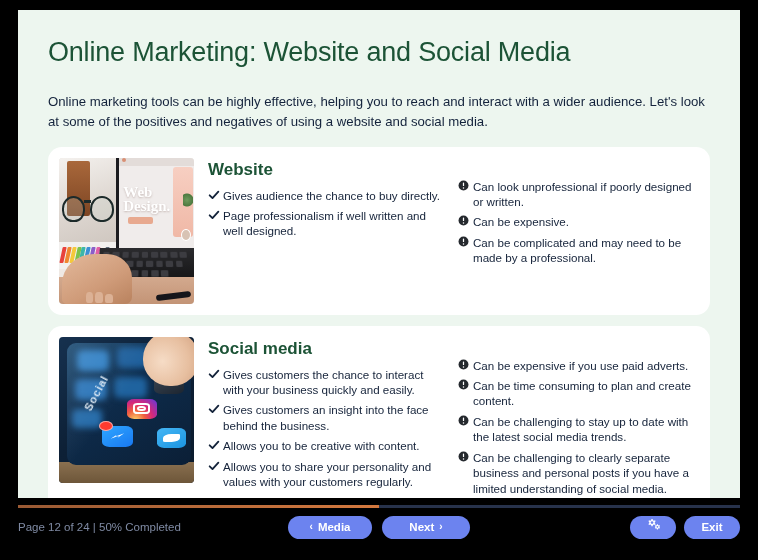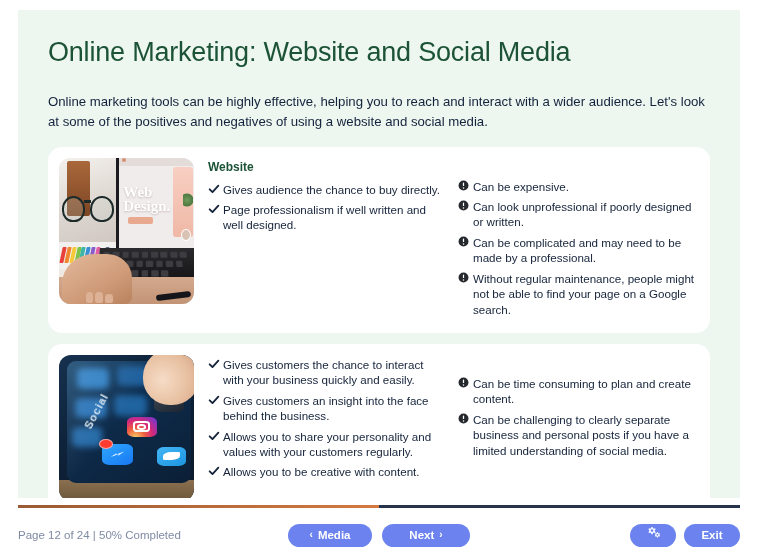--- a/index.html
+++ b/index.html
@@ -12,21 +12,21 @@
 
   body {
     font-family: "Liberation Sans", sans-serif;
     background: #1d2740;
   }
 
   .screen {
     position: relative;
     width: 758px;
     height: 560px;
-    background: #ffffff;
+    background: #000000;
     padding: 10px 18px 0 18px;
   }
 
   
   .slide {
     position: relative;
     width: 722px;
     height: 488px;
     background: #edf6ef;
     overflow: hidden;
@@ -57,38 +57,38 @@
     display: flex;
     align-items: flex-start;
     padding: 11px 14px 11px 11px;
     margin-bottom: 11px;
   }
 
   .card-photo {
     width: 135px;
     height: 146px;
     min-width: 135px;
-    border-radius: 12px;
+    border-radius: 4px;
     overflow: hidden;
     position: relative;
     background: #d8d8d8;
   }
 
   .card-body {
     display: flex;
     flex: 1;
     padding-left: 14px;
     padding-top: 2px;
   }
 
   .col-pros { width: 50%; padding-right: 10px; }
   .col-cons { width: 50%; padding-left: 6px; padding-top: 19px; }
 
   .card-heading {
-    font-size: 12px;
+    font-size: 17px;
     font-weight: 700;
     color: #1c5336;
     margin-bottom: 8px;
   }
 
   ul.points { list-style: none; }
 
   ul.points li {
     display: flex;
     align-items: flex-start;
@@ -275,21 +275,21 @@
     position: absolute; left: 18px; bottom: 52px;
     width: 722px; height: 3px;
     background: #27324b;
   }
   .progress-fill {
     height: 100%;
     background: linear-gradient(90deg,#9a5a34,#d4793f);
   }
 
   .footer {
-    position: absolute; left: 0; bottom: 0;
+    position: absolute; left: 0; bottom: 8px;
     width: 758px; height: 50px;
     display: flex; align-items: center;
     padding: 0 18px;
   }
 
   .page-status {
     font-size: 11.5px;
     color: #7f8aa3;
     white-space: nowrap;
   }
@@ -435,51 +435,41 @@
         <div class="col-cons">
           <ul class="points">
             <li>
               <span class="mark">
                 <svg width="11" height="11" viewBox="0 0 16 16">
                     <circle cx="8" cy="8" r="7.2" fill="#25292e"></circle>
                     <rect x="7.1" y="3.6" width="1.8" height="5.1" rx="0.8" fill="#fff"></rect>
                     <circle cx="8" cy="11.5" r="1.1" fill="#fff"></circle>
                   </svg>
               </span>
-              <span>Can be expensive.</span>
+              <span>Can look unprofessional if poorly designed or written.</span>
             </li>
             <li>
               <span class="mark">
                 <svg width="11" height="11" viewBox="0 0 16 16">
                     <circle cx="8" cy="8" r="7.2" fill="#25292e"></circle>
                     <rect x="7.1" y="3.6" width="1.8" height="5.1" rx="0.8" fill="#fff"></rect>
                     <circle cx="8" cy="11.5" r="1.1" fill="#fff"></circle>
                   </svg>
               </span>
-              <span>Can look unprofessional if poorly designed or written.</span>
+              <span>Can be expensive.</span>
             </li>
             <li>
               <span class="mark">
                 <svg width="11" height="11" viewBox="0 0 16 16">
                     <circle cx="8" cy="8" r="7.2" fill="#25292e"></circle>
                     <rect x="7.1" y="3.6" width="1.8" height="5.1" rx="0.8" fill="#fff"></rect>
                     <circle cx="8" cy="11.5" r="1.1" fill="#fff"></circle>
                   </svg>
               </span>
               <span>Can be complicated and may need to be made by a professional.</span>
-            </li>
-            <li>
-              <span class="mark">
-                <svg width="11" height="11" viewBox="0 0 16 16">
-                    <circle cx="8" cy="8" r="7.2" fill="#25292e"></circle>
-                    <rect x="7.1" y="3.6" width="1.8" height="5.1" rx="0.8" fill="#fff"></rect>
-                    <circle cx="8" cy="11.5" r="1.1" fill="#fff"></circle>
-                  </svg>
-              </span>
-              <span>Without regular maintenance, people might not be able to find your page on a Google search.</span>
             </li>
           </ul>
         </div>
       </div>
     </div>
 
     <div class="card">
 
       <div class="card-photo">
         <div class="p2-bg"></div>
@@ -510,20 +500,21 @@
             <div class="p2-tw-bird"></div>
           </div>
 
           <div class="p2-glare"></div>
         </div>
         <div class="p2-fingertip"></div>
       </div>
 
       <div class="card-body">
         <div class="col-pros">
+          <div class="card-heading">Social media</div>
           <ul class="points">
             <li>
               <span class="mark">
                 <svg width="12" height="12" viewBox="0 0 16 16">
                     <path d="M2.2 8.4 L6 12.2 L13.8 3.6" stroke="#14233a" stroke-width="2.4" fill="none" stroke-linecap="round" stroke-linejoin="round"></path>
                   </svg>
               </span>
               <span>Gives customers the chance to interact with your business quickly and easily.</span>
             </li>
             <li>
@@ -533,44 +524,64 @@
                   </svg>
               </span>
               <span>Gives customers an insight into the face behind the business.</span>
             </li>
             <li>
               <span class="mark">
                 <svg width="12" height="12" viewBox="0 0 16 16">
                     <path d="M2.2 8.4 L6 12.2 L13.8 3.6" stroke="#14233a" stroke-width="2.4" fill="none" stroke-linecap="round" stroke-linejoin="round"></path>
                   </svg>
               </span>
-              <span>Allows you to share your personality and values with your customers regularly.</span>
+              <span>Allows you to be creative with content.</span>
             </li>
             <li>
               <span class="mark">
                 <svg width="12" height="12" viewBox="0 0 16 16">
                     <path d="M2.2 8.4 L6 12.2 L13.8 3.6" stroke="#14233a" stroke-width="2.4" fill="none" stroke-linecap="round" stroke-linejoin="round"></path>
                   </svg>
               </span>
-              <span>Allows you to be creative with content.</span>
+              <span>Allows you to share your personality and values with your customers regularly.</span>
             </li>
           </ul>
         </div>
 
         <div class="col-cons">
           <ul class="points">
             <li>
               <span class="mark">
                 <svg width="11" height="11" viewBox="0 0 16 16">
                     <circle cx="8" cy="8" r="7.2" fill="#25292e"></circle>
                     <rect x="7.1" y="3.6" width="1.8" height="5.1" rx="0.8" fill="#fff"></rect>
                     <circle cx="8" cy="11.5" r="1.1" fill="#fff"></circle>
                   </svg>
               </span>
+              <span>Can be expensive if you use paid adverts.</span>
+            </li>
+            <li>
+              <span class="mark">
+                <svg width="11" height="11" viewBox="0 0 16 16">
+                    <circle cx="8" cy="8" r="7.2" fill="#25292e"></circle>
+                    <rect x="7.1" y="3.6" width="1.8" height="5.1" rx="0.8" fill="#fff"></rect>
+                    <circle cx="8" cy="11.5" r="1.1" fill="#fff"></circle>
+                  </svg>
+              </span>
               <span>Can be time consuming to plan and create content.</span>
+            </li>
+            <li>
+              <span class="mark">
+                <svg width="11" height="11" viewBox="0 0 16 16">
+                    <circle cx="8" cy="8" r="7.2" fill="#25292e"></circle>
+                    <rect x="7.1" y="3.6" width="1.8" height="5.1" rx="0.8" fill="#fff"></rect>
+                    <circle cx="8" cy="11.5" r="1.1" fill="#fff"></circle>
+                  </svg>
+              </span>
+              <span>Can be challenging to stay up to date with the latest social media trends.</span>
             </li>
             <li>
               <span class="mark">
                 <svg width="11" height="11" viewBox="0 0 16 16">
                     <circle cx="8" cy="8" r="7.2" fill="#25292e"></circle>
                     <rect x="7.1" y="3.6" width="1.8" height="5.1" rx="0.8" fill="#fff"></rect>
                     <circle cx="8" cy="11.5" r="1.1" fill="#fff"></circle>
                   </svg>
               </span>
               <span>Can be challenging to clearly separate business and personal posts if you have a limited understanding of social media.</span>

